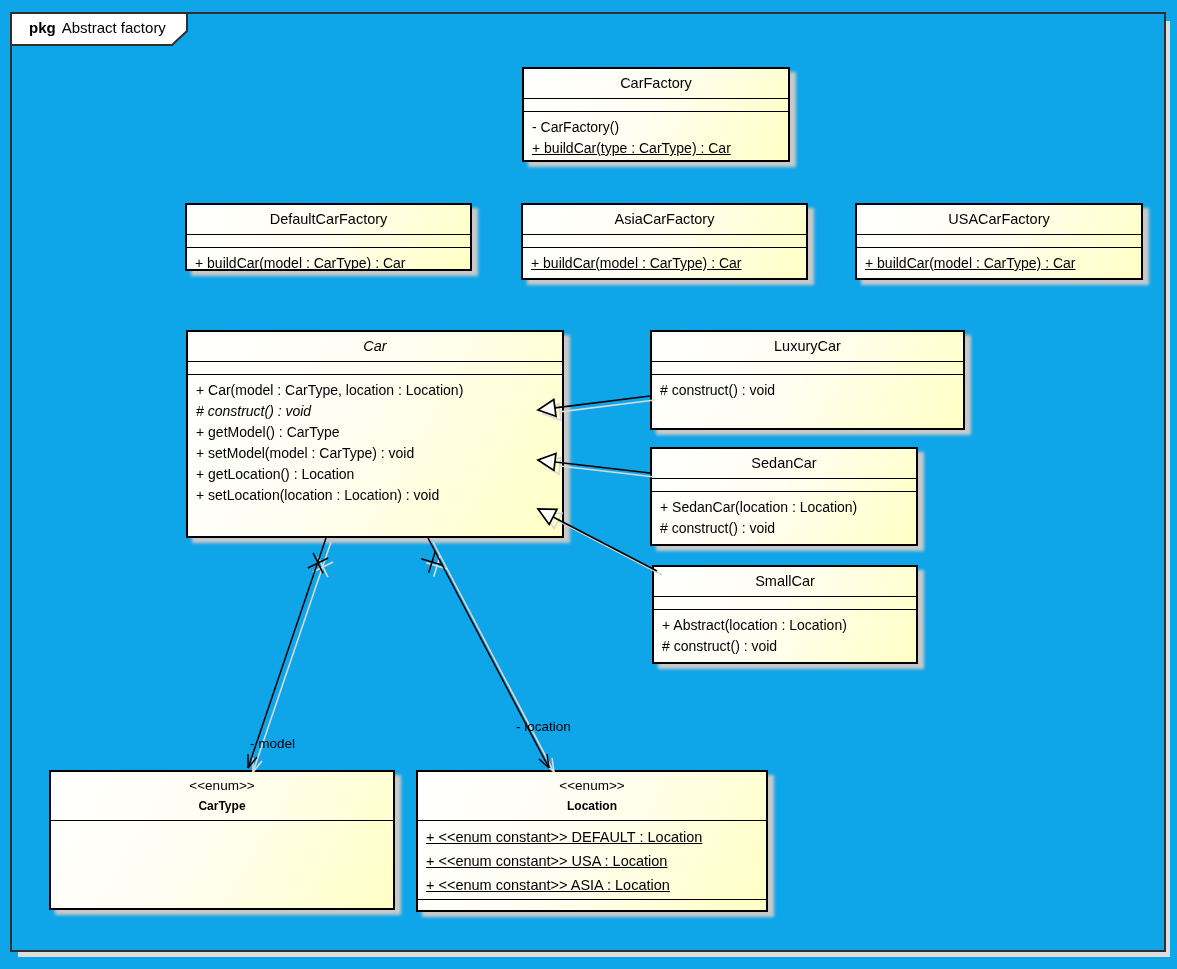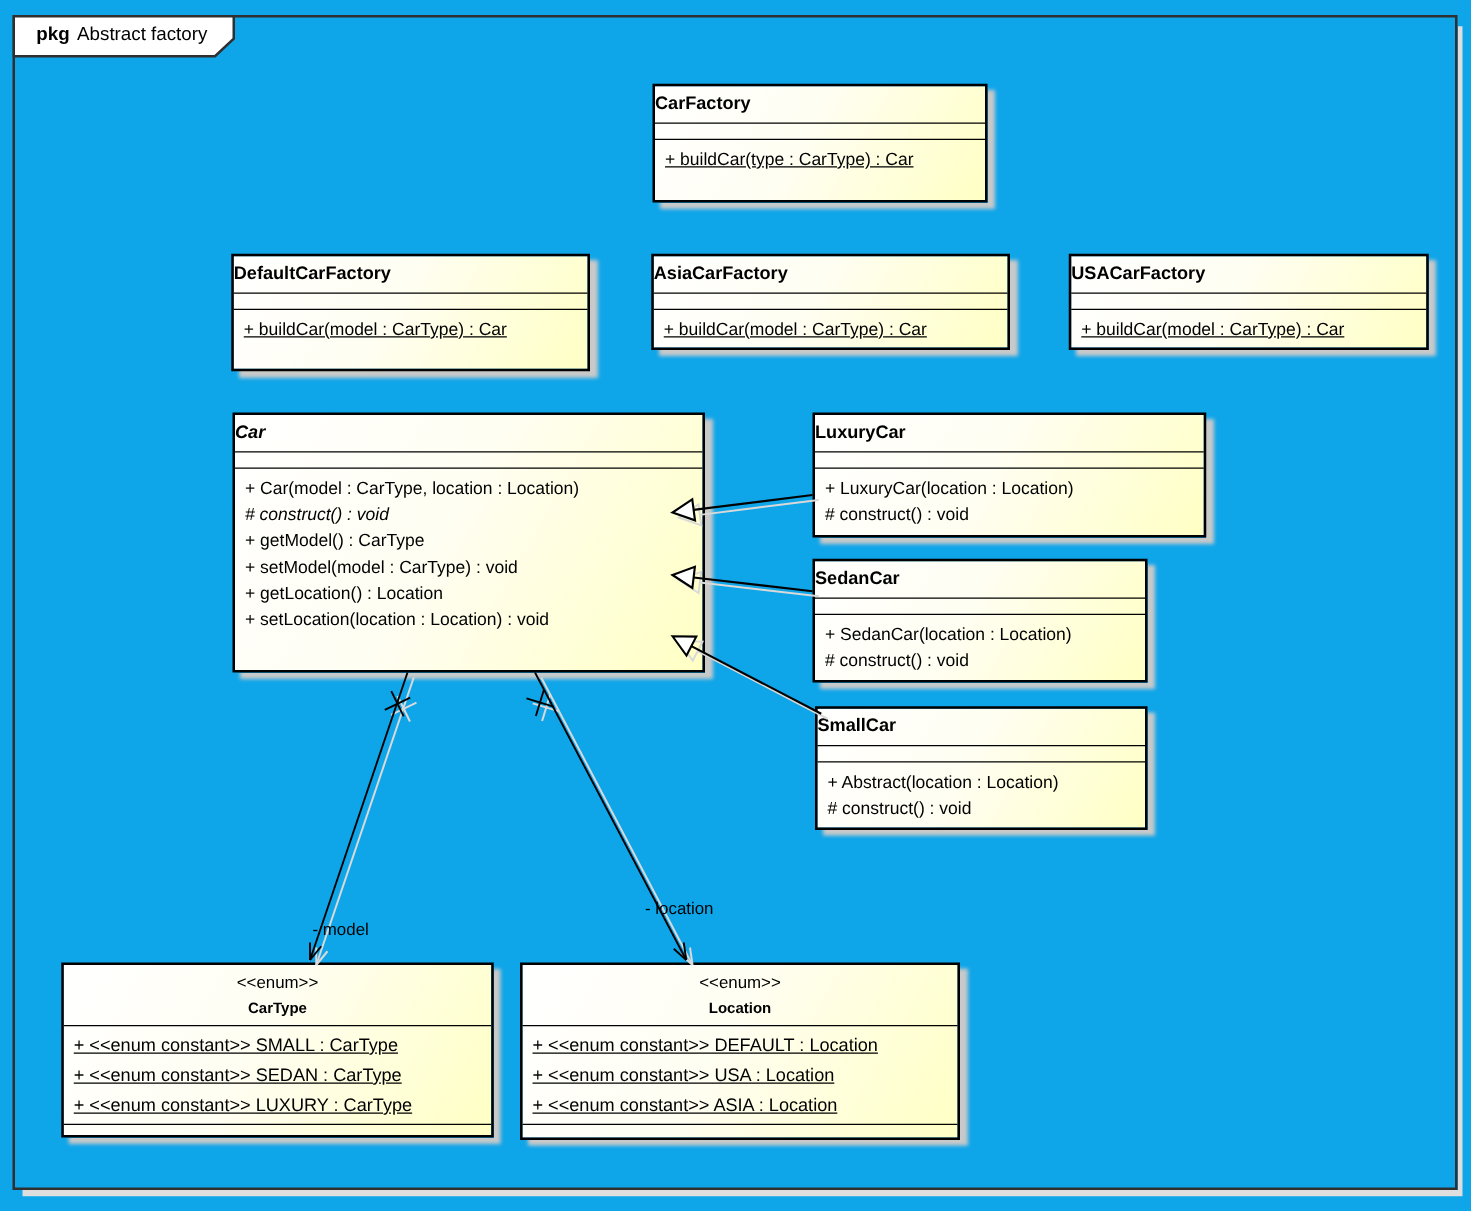--- a/index.html
+++ b/index.html
@@ -18,21 +18,21 @@
     position:absolute;left:29px;top:19px;font-size:15px;line-height:18px;white-space:nowrap;
   }
   .tab-text .kw{font-weight:bold;margin-right:6px;}
   
   .uml-box{
     position:absolute;box-sizing:border-box;border:2px solid #000;
     background:linear-gradient(120deg,#ffffff 0%,#fffef2 45%,#ffffc4 100%);
     box-shadow:6px 5px 3px #c9c9c9;
   }
   .uml-title{
-    height:29px;line-height:29px;font-weight:bold;font-size:14.5px;
+    height:29px;line-height:29px;text-align:center;font-weight:normal;font-size:14.5px;
     border-bottom:1px solid #000;white-space:nowrap;overflow:hidden;
   }
   .uml-title.abstract{font-style:italic;}
   .uml-attrs{height:12px;border-bottom:1px solid #000;}
   .uml-ops{padding:5px 0 0 8px;}
   .op{font-size:14px;line-height:21px;white-space:nowrap;}
   .op.static{text-decoration:underline;}
   .op.abstract{font-style:italic;}
   
   .enum-head{border-bottom:1px solid #000;text-align:center;padding-top:5px;height:43px;}
@@ -55,25 +55,26 @@
     <path d="M1,1 L177,1 L177,19 L162,33 L1,33 Z" fill="#ffffff" stroke="#2f2f2f" stroke-width="2"></path>
   </svg>
   <div class="tab-text">
     <span class="kw">pkg</span><span>Abstract factory</span>
   </div>
 
   <div class="uml-box" style="left:522px;top:67px;width:268px;height:95px;">
     <div class="uml-title">CarFactory</div>
     <div class="uml-attrs"></div>
     <div class="uml-ops">
+      <div class="op">- CarFactory()</div>
       <div class="op static">+ buildCar(type : CarType) : Car</div>
     </div>
   </div>
 
-  <div class="uml-box" style="left:185px;top:203px;width:287px;height:94px;">
+  <div class="uml-box" style="left:185px;top:203px;width:287px;height:68px;">
     <div class="uml-title">DefaultCarFactory</div>
     <div class="uml-attrs"></div>
     <div class="uml-ops">
       <div class="op static">+ buildCar(model : CarType) : Car</div>
     </div>
   </div>
 
   <div class="uml-box" style="left:521px;top:203px;width:287px;height:77px;">
     <div class="uml-title">AsiaCarFactory</div>
     <div class="uml-attrs"></div>
@@ -100,21 +101,20 @@
       <div class="op">+ setModel(model : CarType) : void</div>
       <div class="op">+ getLocation() : Location</div>
       <div class="op">+ setLocation(location : Location) : void</div>
     </div>
   </div>
 
   <div class="uml-box" style="left:650px;top:330px;width:315px;height:100px;">
     <div class="uml-title">LuxuryCar</div>
     <div class="uml-attrs"></div>
     <div class="uml-ops">
-      <div class="op">+ LuxuryCar(location : Location)</div>
       <div class="op"># construct() : void</div>
     </div>
   </div>
 
   <div class="uml-box" style="left:650px;top:447px;width:268px;height:99px;">
     <div class="uml-title">SedanCar</div>
     <div class="uml-attrs"></div>
     <div class="uml-ops">
       <div class="op">+ SedanCar(location : Location)</div>
       <div class="op"># construct() : void</div>
@@ -127,25 +127,20 @@
     <div class="uml-ops">
       <div class="op">+ Abstract(location : Location)</div>
       <div class="op"># construct() : void</div>
     </div>
   </div>
 
   <div class="uml-box" style="left:49px;top:770px;width:346px;height:140px;">
     <div class="enum-head">
       <div class="enum-stereotype">&lt;&lt;enum&gt;&gt;</div>
       <div class="enum-name">CarType</div>
-    </div>
-    <div class="enum-members">
-      <div class="enum-member">+ &lt;&lt;enum constant&gt;&gt; SMALL : CarType</div>
-      <div class="enum-member">+ &lt;&lt;enum constant&gt;&gt; SEDAN : CarType</div>
-      <div class="enum-member">+ &lt;&lt;enum constant&gt;&gt; LUXURY : CarType</div>
     </div>
     <div class="enum-footer"></div>
   </div>
 
   <div class="uml-box" style="left:416px;top:770px;width:352px;height:142px;">
     <div class="enum-head">
       <div class="enum-stereotype">&lt;&lt;enum&gt;&gt;</div>
       <div class="enum-name">Location</div>
     </div>
     <div class="enum-members">

